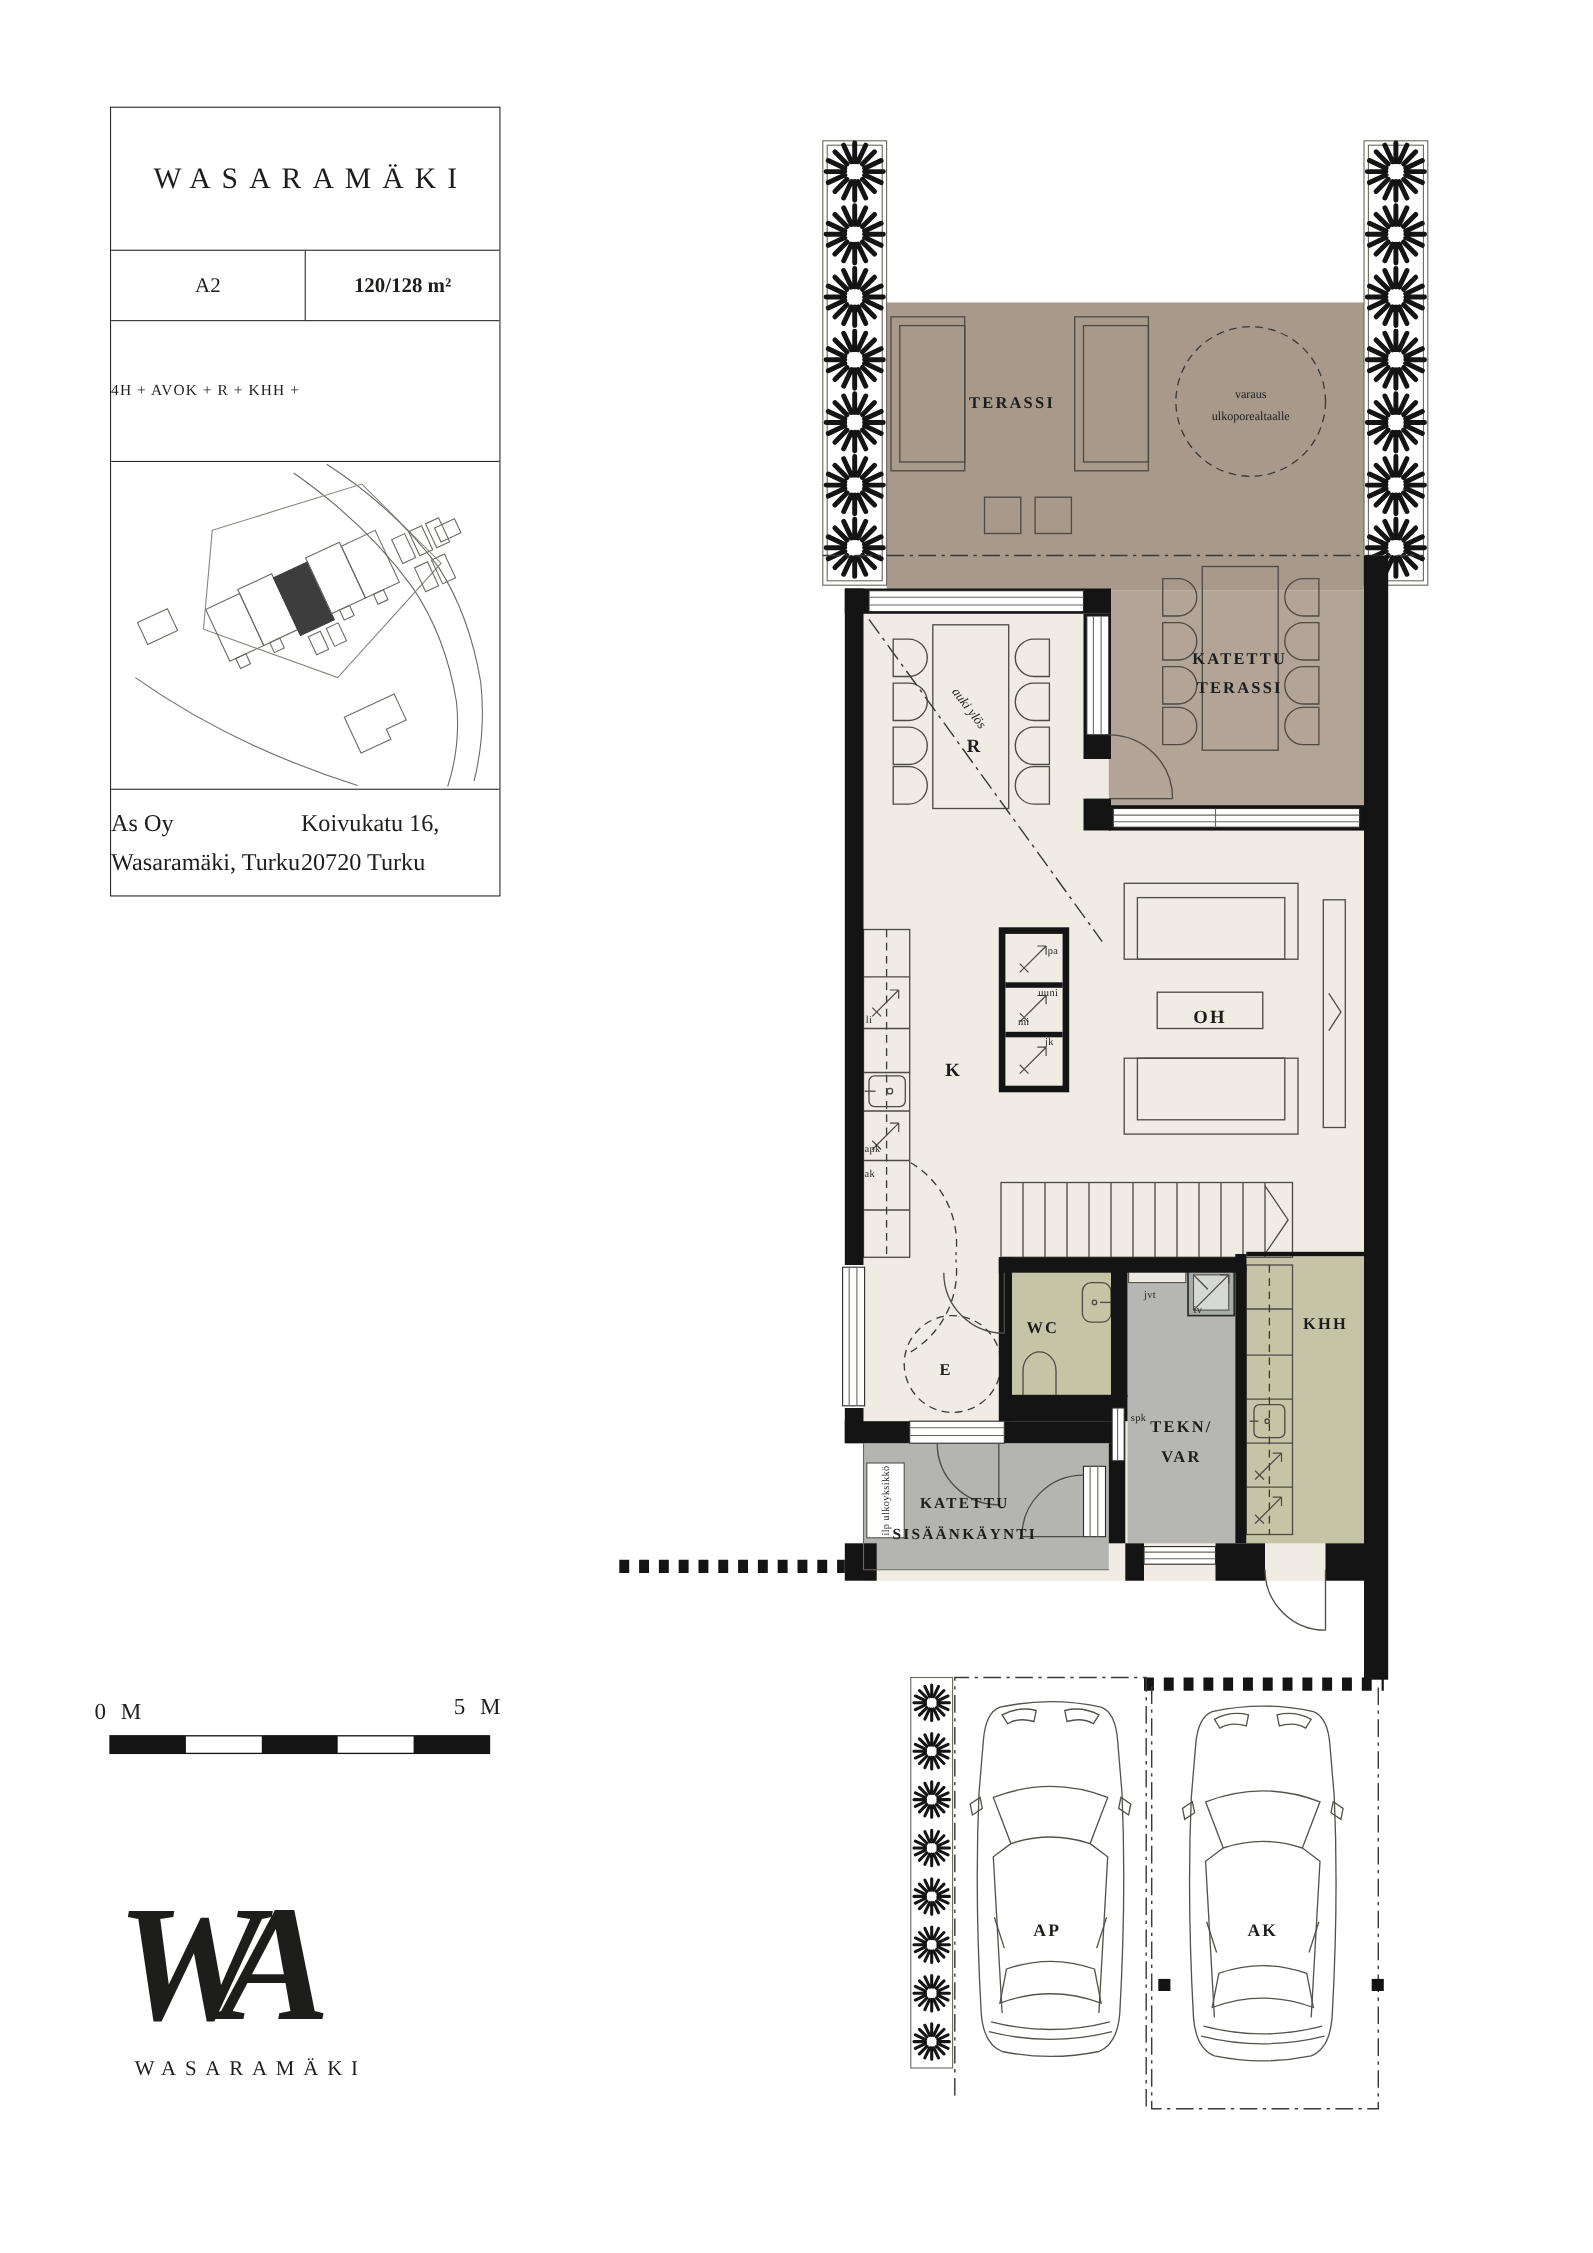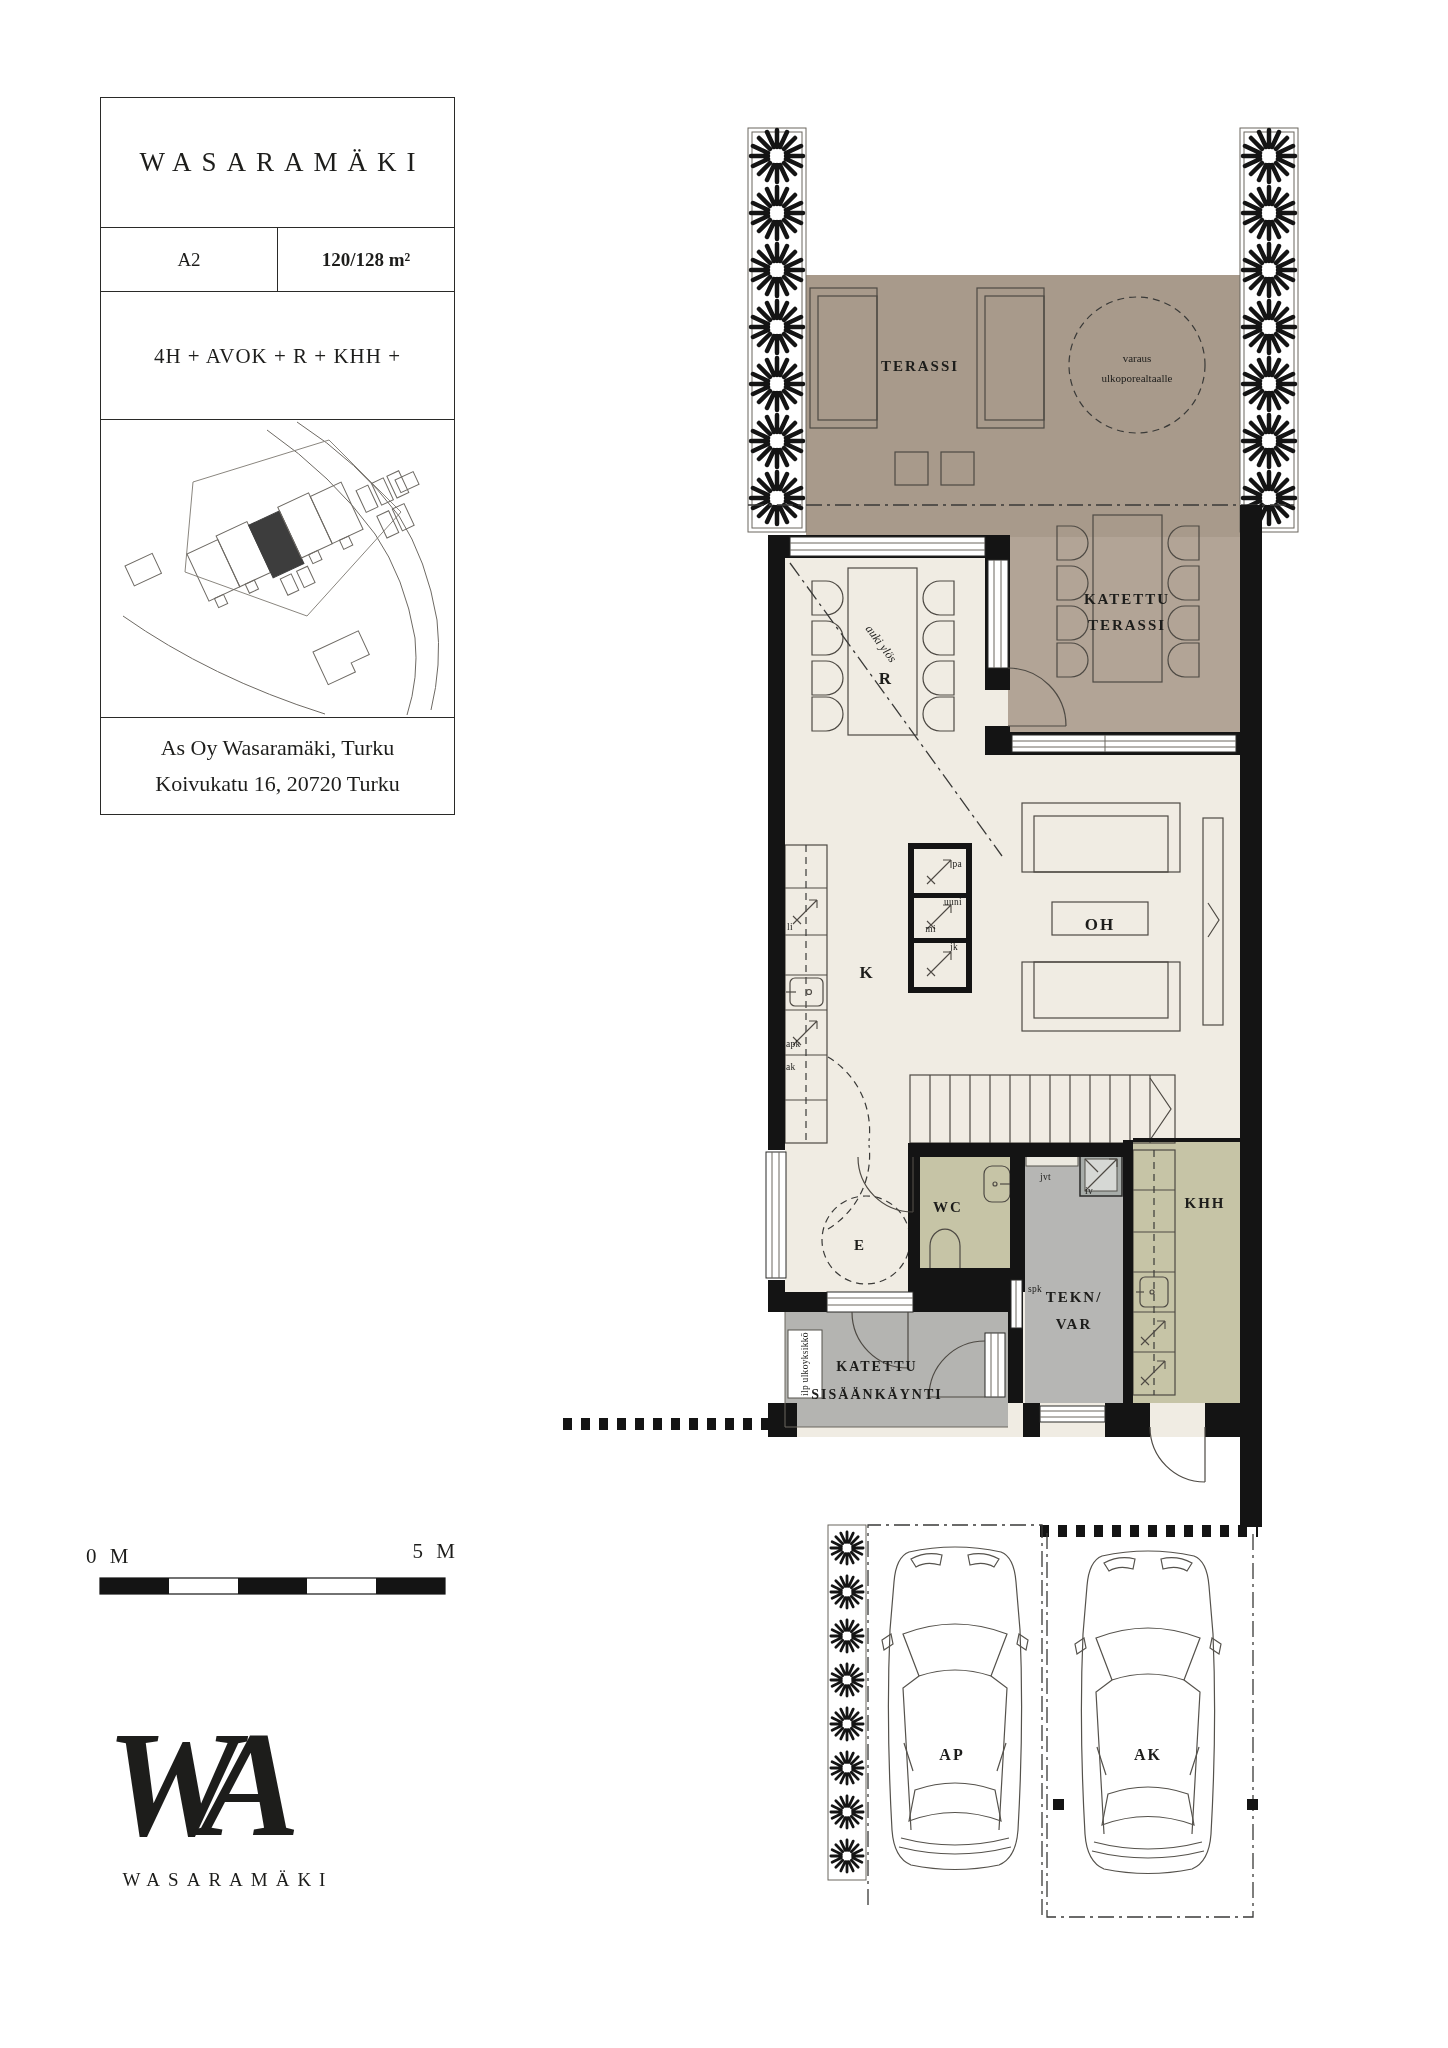--- a/index.html
+++ b/index.html
@@ -10,23 +10,23 @@
   .infobox{position:absolute;left:100px;top:97px;width:355px;border:1.5px solid #2a2a28;
            box-sizing:border-box;background:#fff;}
   .ib-title{height:129px;display:flex;align-items:center;justify-content:center;
             font-size:27px;letter-spacing:10px;text-indent:10px;}
   .ib-split{display:flex;border-top:1.5px solid #2a2a28;height:63px;}
   .ib-split .cell{flex:1;display:flex;align-items:center;justify-content:center;font-size:19px;}
   .ib-split .cell + .cell{border-left:1.5px solid #2a2a28;font-weight:bold;}
   .ib-floor{border-top:1.5px solid #2a2a28;height:54px;display:flex;align-items:center;
             justify-content:center;font-size:23px;}
   .ib-program{border-top:1.5px solid #2a2a28;height:127px;display:flex;flex-direction:column;
-              align-items:center;justify-content:center;font-size:21px;letter-spacing:1px;line-height:42px;}
+              align-items:flex-start;justify-content:center;font-size:14px;letter-spacing:1px;line-height:42px;}
   .ib-map{border-top:1.5px solid #2a2a28;height:297px;position:relative;}
-  .ib-address{border-top:1.5px solid #2a2a28;height:96px;display:flex;flex-direction:column;
+  .ib-address{border-top:1.5px solid #2a2a28;height:96px;display:flex;flex-direction:row;
               align-items:center;justify-content:center;font-size:22px;line-height:36px;}
   
   .f-terrace{fill:var(--terrace,#a89a8b);}
   .f-covered{fill:var(--covered,#b2a496);}
   .f-interior{fill:var(--interior,#f0ece3);}
   .f-olive{fill:var(--olive,#c6c4a6);}
   .f-gray{fill:var(--tech_gray,#b6b6b4);}
   .f-porch{fill:var(--porch_gray,#b3b3b0);}
   .f-wall{fill:var(--wall,#141414);}
   .ln{stroke:#4e4a44;stroke-width:1.2;fill:none;}

